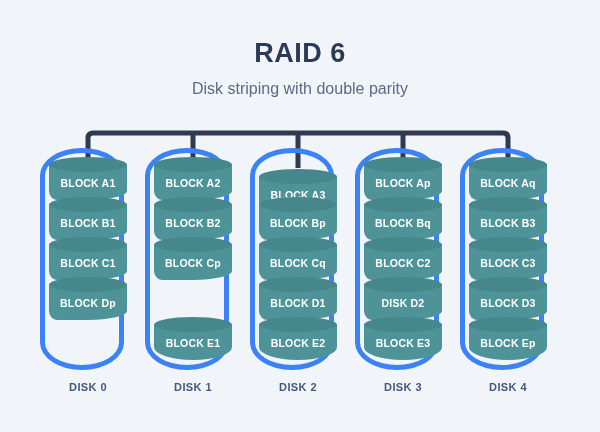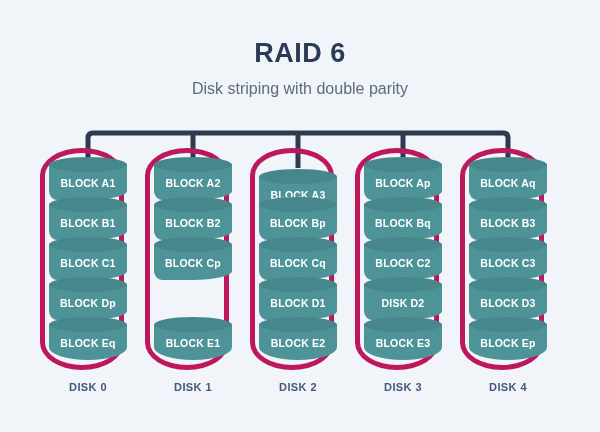--- a/index.html
+++ b/index.html
@@ -58,21 +58,21 @@
   .disk-col {
     position: absolute;
     top: 148px;
     width: 96px;
   }
   .disk-frame {
     position: relative;
     width: 84px;
     height: 222px;
     box-sizing: border-box;
-    border: 5px solid #be185d;
+    border: 5px solid #3b82f6;
     border-radius: 46px / 30px;
     background: transparent;
     padding-left: 15px;
   }
   .stack {
     position: absolute;
     left: 4px;
     top: 4px;
     width: 78px;
     height: 206px;
@@ -164,146 +164,141 @@
             <div class="block" style="top: 80px; z-index: 12;">
               <div class="cyl-body" style="background: rgb(78, 147, 152);"></div>
               <div class="cyl-top" style="background: rgb(70, 135, 140);"></div>
               <div class="block-label" style="color: rgb(255, 255, 255);">BLOCK C1</div>
             </div>
             <div class="block" style="top: 120px; z-index: 13;">
               <div class="cyl-body" style="background: rgb(78, 147, 152);"></div>
               <div class="cyl-top" style="background: rgb(70, 135, 140);"></div>
               <div class="block-label" style="color: rgb(255, 255, 255);">BLOCK Dp</div>
             </div>
+          </div>
+        </div>
+      </div>
+      <div class="disk-name" style="left: 40px; color: rgb(68, 88, 122);">DISK 0</div>
+      <div class="disk-col" style="left: 145px;">
+        <div class="disk-frame">
+          <div class="stack">
+            <div class="block" style="top: 0px; z-index: 10;">
+              <div class="cyl-body" style="background: rgb(78, 147, 152);"></div>
+              <div class="cyl-top" style="background: rgb(70, 135, 140);"></div>
+              <div class="block-label" style="color: rgb(255, 255, 255);">BLOCK A2</div>
+            </div>
+            <div class="block" style="top: 40px; z-index: 11;">
+              <div class="cyl-body" style="background: rgb(78, 147, 152);"></div>
+              <div class="cyl-top" style="background: rgb(70, 135, 140);"></div>
+              <div class="block-label" style="color: rgb(255, 255, 255);">BLOCK B2</div>
+            </div>
+            <div class="block" style="top: 80px; z-index: 12;">
+              <div class="cyl-body" style="background: rgb(78, 147, 152);"></div>
+              <div class="cyl-top" style="background: rgb(70, 135, 140);"></div>
+              <div class="block-label" style="color: rgb(255, 255, 255);">BLOCK Cp</div>
+            </div>
             <div class="block" style="top: 160px; z-index: 14;">
               <div class="cyl-body bottom" style="background: rgb(78, 147, 152);"></div>
               <div class="cyl-top" style="background: rgb(70, 135, 140);"></div>
-              <div class="block-label" style="color: rgb(255, 255, 255);">BLOCK Eq</div>
-            </div>
-          </div>
-        </div>
-      </div>
-      <div class="disk-name" style="left: 40px; color: rgb(68, 88, 122);">DISK 0</div>
-      <div class="disk-col" style="left: 145px;">
-        <div class="disk-frame">
-          <div class="stack">
-            <div class="block" style="top: 0px; z-index: 10;">
-              <div class="cyl-body" style="background: rgb(78, 147, 152);"></div>
-              <div class="cyl-top" style="background: rgb(70, 135, 140);"></div>
-              <div class="block-label" style="color: rgb(255, 255, 255);">BLOCK A2</div>
-            </div>
-            <div class="block" style="top: 40px; z-index: 11;">
-              <div class="cyl-body" style="background: rgb(78, 147, 152);"></div>
-              <div class="cyl-top" style="background: rgb(70, 135, 140);"></div>
-              <div class="block-label" style="color: rgb(255, 255, 255);">BLOCK B2</div>
-            </div>
-            <div class="block" style="top: 80px; z-index: 12;">
-              <div class="cyl-body" style="background: rgb(78, 147, 152);"></div>
-              <div class="cyl-top" style="background: rgb(70, 135, 140);"></div>
-              <div class="block-label" style="color: rgb(255, 255, 255);">BLOCK Cp</div>
+              <div class="block-label" style="color: rgb(255, 255, 255);">BLOCK E1</div>
+            </div>
+          </div>
+        </div>
+      </div>
+      <div class="disk-name" style="left: 145px; color: rgb(68, 88, 122);">DISK 1</div>
+      <div class="disk-col" style="left: 250px;">
+        <div class="disk-frame">
+          <div class="stack">
+            <div class="block" style="top: 12px; z-index: 10;">
+              <div class="cyl-body" style="background: rgb(78, 147, 152);"></div>
+              <div class="cyl-top" style="background: rgb(70, 135, 140);"></div>
+              <div class="block-label" style="color: rgb(255, 255, 255);">BLOCK A3</div>
+            </div>
+            <div class="block" style="top: 40px; z-index: 11; text-decoration: underline;">
+              <div class="cyl-body" style="background: rgb(78, 147, 152);"></div>
+              <div class="cyl-top" style="background: rgb(70, 135, 140);"></div>
+              <div class="block-label" style="color: rgb(255, 255, 255);">BLOCK Bp</div>
+            </div>
+            <div class="block" style="top: 80px; z-index: 12;">
+              <div class="cyl-body" style="background: rgb(78, 147, 152);"></div>
+              <div class="cyl-top" style="background: rgb(70, 135, 140);"></div>
+              <div class="block-label" style="color: rgb(255, 255, 255);">BLOCK Cq</div>
+            </div>
+            <div class="block" style="top: 120px; z-index: 13;">
+              <div class="cyl-body" style="background: rgb(78, 147, 152);"></div>
+              <div class="cyl-top" style="background: rgb(70, 135, 140);"></div>
+              <div class="block-label" style="color: rgb(255, 255, 255);">BLOCK D1</div>
             </div>
             <div class="block" style="top: 160px; z-index: 14;">
               <div class="cyl-body bottom" style="background: rgb(78, 147, 152);"></div>
               <div class="cyl-top" style="background: rgb(70, 135, 140);"></div>
-              <div class="block-label" style="color: rgb(255, 255, 255);">BLOCK E1</div>
-            </div>
-          </div>
-        </div>
-      </div>
-      <div class="disk-name" style="left: 145px; color: rgb(68, 88, 122);">DISK 1</div>
-      <div class="disk-col" style="left: 250px;">
-        <div class="disk-frame">
-          <div class="stack">
-            <div class="block" style="top: 12px; z-index: 10;">
-              <div class="cyl-body" style="background: rgb(78, 147, 152);"></div>
-              <div class="cyl-top" style="background: rgb(70, 135, 140);"></div>
-              <div class="block-label" style="color: rgb(255, 255, 255);">BLOCK A3</div>
-            </div>
-            <div class="block" style="top: 40px; z-index: 11; text-decoration: underline;">
-              <div class="cyl-body" style="background: rgb(78, 147, 152);"></div>
-              <div class="cyl-top" style="background: rgb(70, 135, 140);"></div>
-              <div class="block-label" style="color: rgb(255, 255, 255);">BLOCK Bp</div>
-            </div>
-            <div class="block" style="top: 80px; z-index: 12;">
-              <div class="cyl-body" style="background: rgb(78, 147, 152);"></div>
-              <div class="cyl-top" style="background: rgb(70, 135, 140);"></div>
-              <div class="block-label" style="color: rgb(255, 255, 255);">BLOCK Cq</div>
+              <div class="block-label" style="color: rgb(255, 255, 255);">BLOCK E2</div>
+            </div>
+          </div>
+        </div>
+      </div>
+      <div class="disk-name" style="left: 250px; color: rgb(68, 88, 122);">DISK 2</div>
+      <div class="disk-col" style="left: 355px;">
+        <div class="disk-frame">
+          <div class="stack">
+            <div class="block" style="top: 0px; z-index: 10;">
+              <div class="cyl-body" style="background: rgb(78, 147, 152);"></div>
+              <div class="cyl-top" style="background: rgb(70, 135, 140);"></div>
+              <div class="block-label" style="color: rgb(255, 255, 255);">BLOCK Ap</div>
+            </div>
+            <div class="block" style="top: 40px; z-index: 11;">
+              <div class="cyl-body" style="background: rgb(78, 147, 152);"></div>
+              <div class="cyl-top" style="background: rgb(70, 135, 140);"></div>
+              <div class="block-label" style="color: rgb(255, 255, 255);">BLOCK Bq</div>
+            </div>
+            <div class="block" style="top: 80px; z-index: 12;">
+              <div class="cyl-body" style="background: rgb(78, 147, 152);"></div>
+              <div class="cyl-top" style="background: rgb(70, 135, 140);"></div>
+              <div class="block-label" style="color: rgb(255, 255, 255);">BLOCK C2</div>
             </div>
             <div class="block" style="top: 120px; z-index: 13;">
               <div class="cyl-body" style="background: rgb(78, 147, 152);"></div>
               <div class="cyl-top" style="background: rgb(70, 135, 140);"></div>
-              <div class="block-label" style="color: rgb(255, 255, 255);">BLOCK D1</div>
+              <div class="block-label" style="color: rgb(255, 255, 255);">DISK D2</div>
             </div>
             <div class="block" style="top: 160px; z-index: 14;">
               <div class="cyl-body bottom" style="background: rgb(78, 147, 152);"></div>
               <div class="cyl-top" style="background: rgb(70, 135, 140);"></div>
-              <div class="block-label" style="color: rgb(255, 255, 255);">BLOCK E2</div>
-            </div>
-          </div>
-        </div>
-      </div>
-      <div class="disk-name" style="left: 250px; color: rgb(68, 88, 122);">DISK 2</div>
-      <div class="disk-col" style="left: 355px;">
+              <div class="block-label" style="color: rgb(255, 255, 255);">BLOCK E3</div>
+            </div>
+          </div>
+        </div>
+      </div>
+      <div class="disk-name" style="left: 355px; color: rgb(68, 88, 122);">DISK 3</div>
+      <div class="disk-col" style="left: 460px;">
         <div class="disk-frame">
           <div class="stack">
             <div class="block" style="top: 0px; z-index: 10;">
               <div class="cyl-body" style="background: rgb(78, 147, 152);"></div>
               <div class="cyl-top" style="background: rgb(70, 135, 140);"></div>
-              <div class="block-label" style="color: rgb(255, 255, 255);">BLOCK Ap</div>
+              <div class="block-label" style="color: rgb(255, 255, 255);">BLOCK Aq</div>
             </div>
             <div class="block" style="top: 40px; z-index: 11;">
               <div class="cyl-body" style="background: rgb(78, 147, 152);"></div>
               <div class="cyl-top" style="background: rgb(70, 135, 140);"></div>
-              <div class="block-label" style="color: rgb(255, 255, 255);">BLOCK Bq</div>
-            </div>
-            <div class="block" style="top: 80px; z-index: 12;">
-              <div class="cyl-body" style="background: rgb(78, 147, 152);"></div>
-              <div class="cyl-top" style="background: rgb(70, 135, 140);"></div>
-              <div class="block-label" style="color: rgb(255, 255, 255);">BLOCK C2</div>
+              <div class="block-label" style="color: rgb(255, 255, 255);">BLOCK B3</div>
+            </div>
+            <div class="block" style="top: 80px; z-index: 12;">
+              <div class="cyl-body" style="background: rgb(78, 147, 152);"></div>
+              <div class="cyl-top" style="background: rgb(70, 135, 140);"></div>
+              <div class="block-label" style="color: rgb(255, 255, 255);">BLOCK C3</div>
             </div>
             <div class="block" style="top: 120px; z-index: 13;">
               <div class="cyl-body" style="background: rgb(78, 147, 152);"></div>
               <div class="cyl-top" style="background: rgb(70, 135, 140);"></div>
-              <div class="block-label" style="color: rgb(255, 255, 255);">DISK D2</div>
+              <div class="block-label" style="color: rgb(255, 255, 255);">BLOCK D3</div>
             </div>
             <div class="block" style="top: 160px; z-index: 14;">
               <div class="cyl-body bottom" style="background: rgb(78, 147, 152);"></div>
               <div class="cyl-top" style="background: rgb(70, 135, 140);"></div>
-              <div class="block-label" style="color: rgb(255, 255, 255);">BLOCK E3</div>
-            </div>
-          </div>
-        </div>
-      </div>
-      <div class="disk-name" style="left: 355px; color: rgb(68, 88, 122);">DISK 3</div>
-      <div class="disk-col" style="left: 460px;">
-        <div class="disk-frame">
-          <div class="stack">
-            <div class="block" style="top: 0px; z-index: 10;">
-              <div class="cyl-body" style="background: rgb(78, 147, 152);"></div>
-              <div class="cyl-top" style="background: rgb(70, 135, 140);"></div>
-              <div class="block-label" style="color: rgb(255, 255, 255);">BLOCK Aq</div>
-            </div>
-            <div class="block" style="top: 40px; z-index: 11;">
-              <div class="cyl-body" style="background: rgb(78, 147, 152);"></div>
-              <div class="cyl-top" style="background: rgb(70, 135, 140);"></div>
-              <div class="block-label" style="color: rgb(255, 255, 255);">BLOCK B3</div>
-            </div>
-            <div class="block" style="top: 80px; z-index: 12;">
-              <div class="cyl-body" style="background: rgb(78, 147, 152);"></div>
-              <div class="cyl-top" style="background: rgb(70, 135, 140);"></div>
-              <div class="block-label" style="color: rgb(255, 255, 255);">BLOCK C3</div>
-            </div>
-            <div class="block" style="top: 120px; z-index: 13;">
-              <div class="cyl-body" style="background: rgb(78, 147, 152);"></div>
-              <div class="cyl-top" style="background: rgb(70, 135, 140);"></div>
-              <div class="block-label" style="color: rgb(255, 255, 255);">BLOCK D3</div>
-            </div>
-            <div class="block" style="top: 160px; z-index: 14;">
-              <div class="cyl-body bottom" style="background: rgb(78, 147, 152);"></div>
-              <div class="cyl-top" style="background: rgb(70, 135, 140);"></div>
               <div class="block-label" style="color: rgb(255, 255, 255);">BLOCK Ep</div>
             </div>
           </div>
         </div>
       </div>
       <div class="disk-name" style="left: 460px; color: rgb(68, 88, 122);">DISK 4</div>
     </div>
 
 </div>
 

